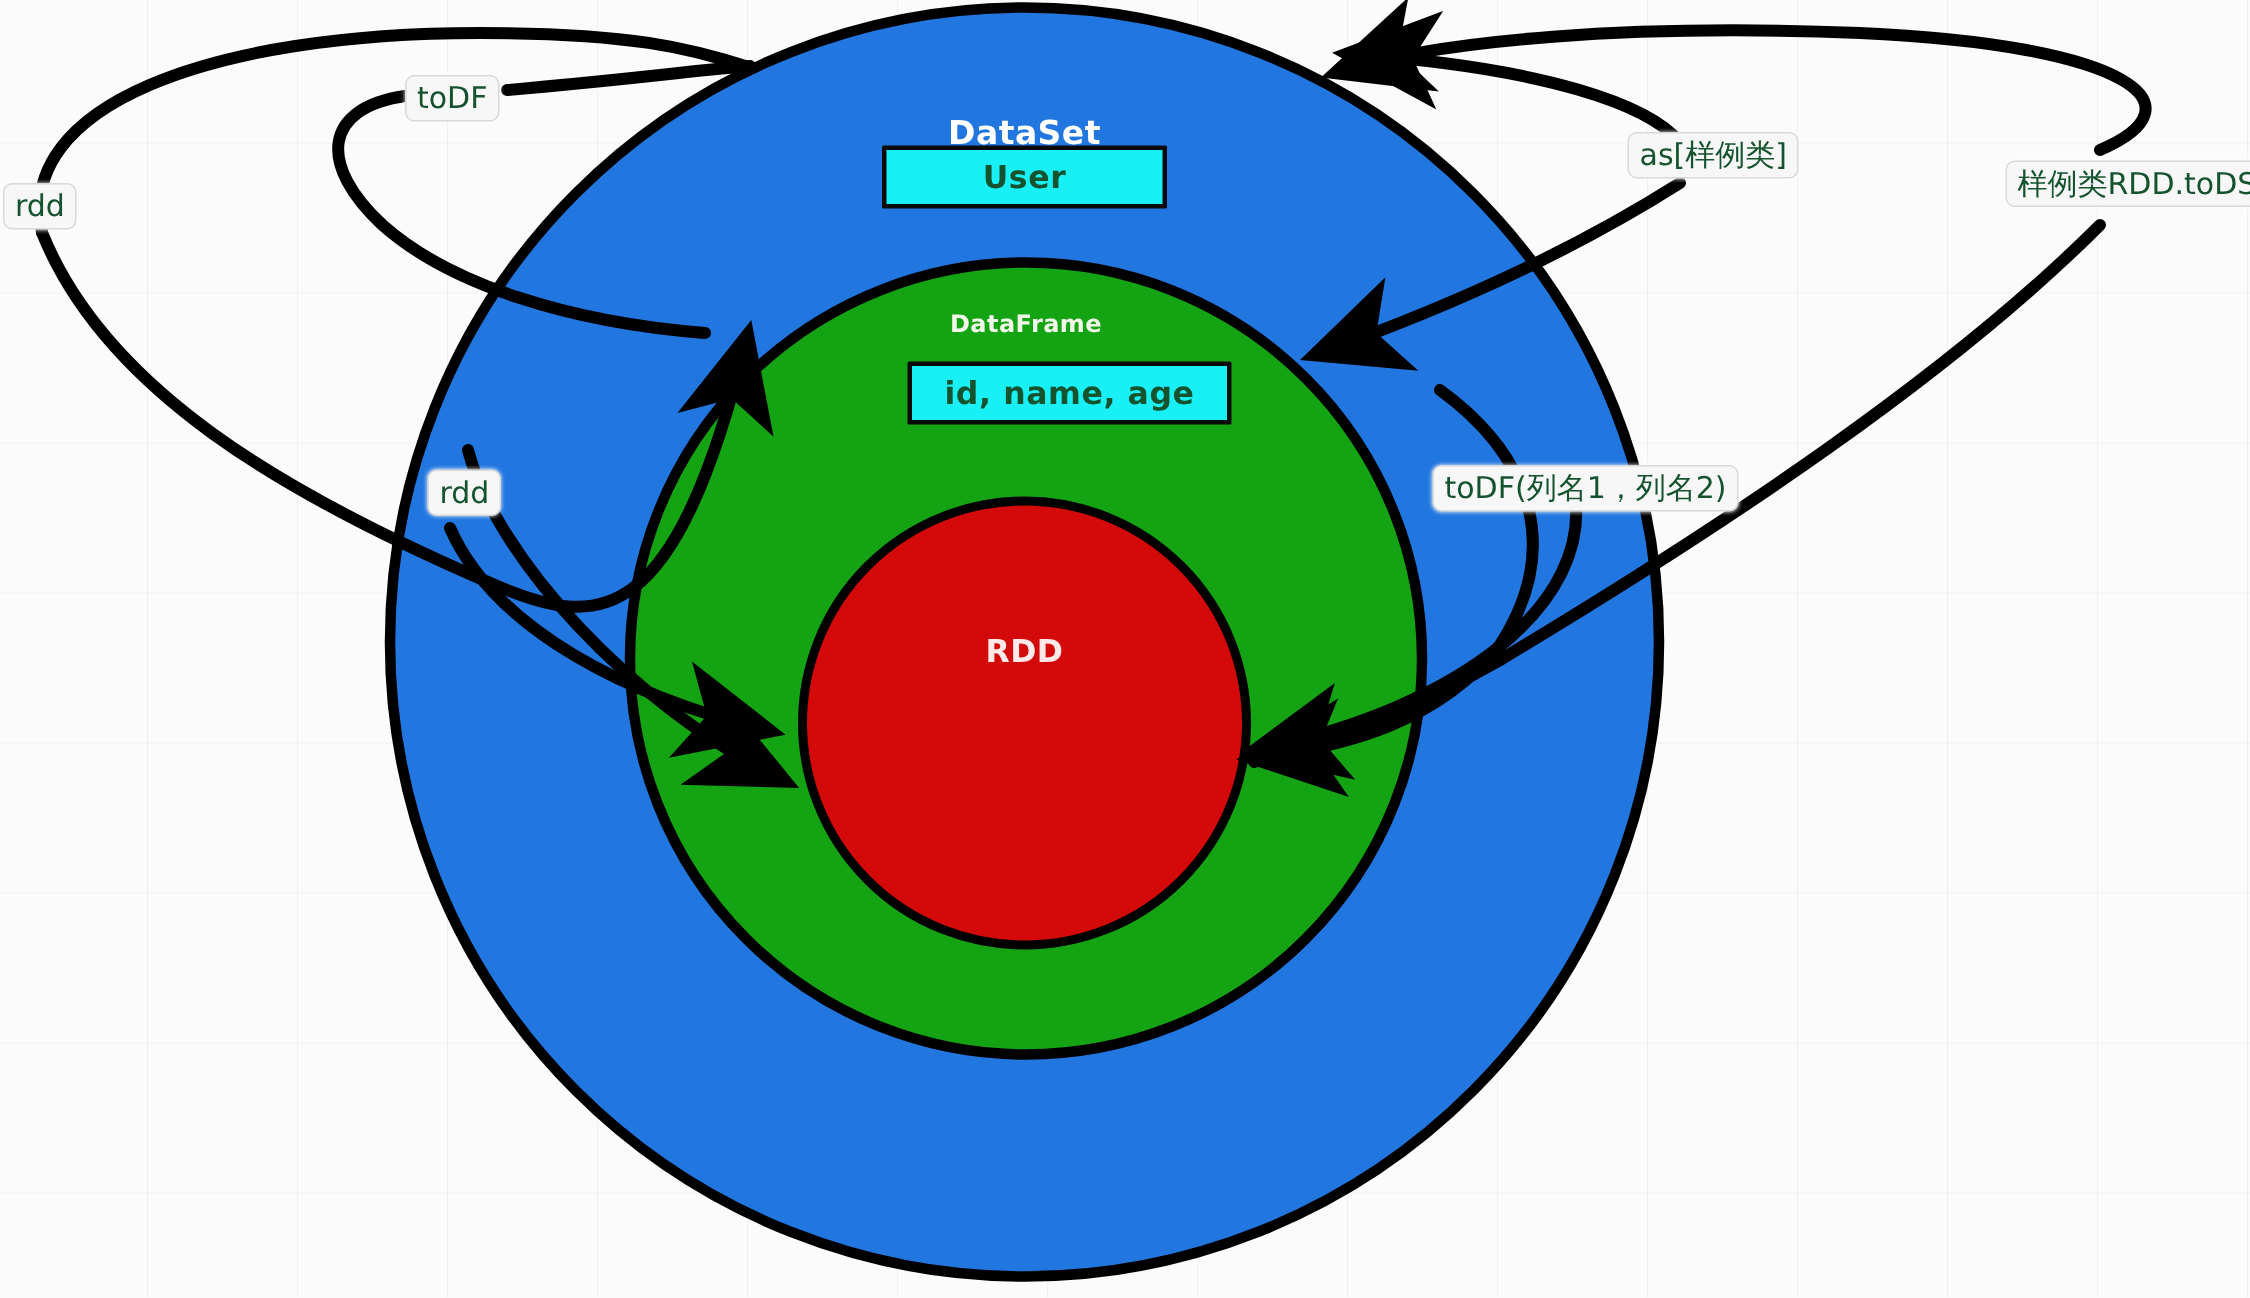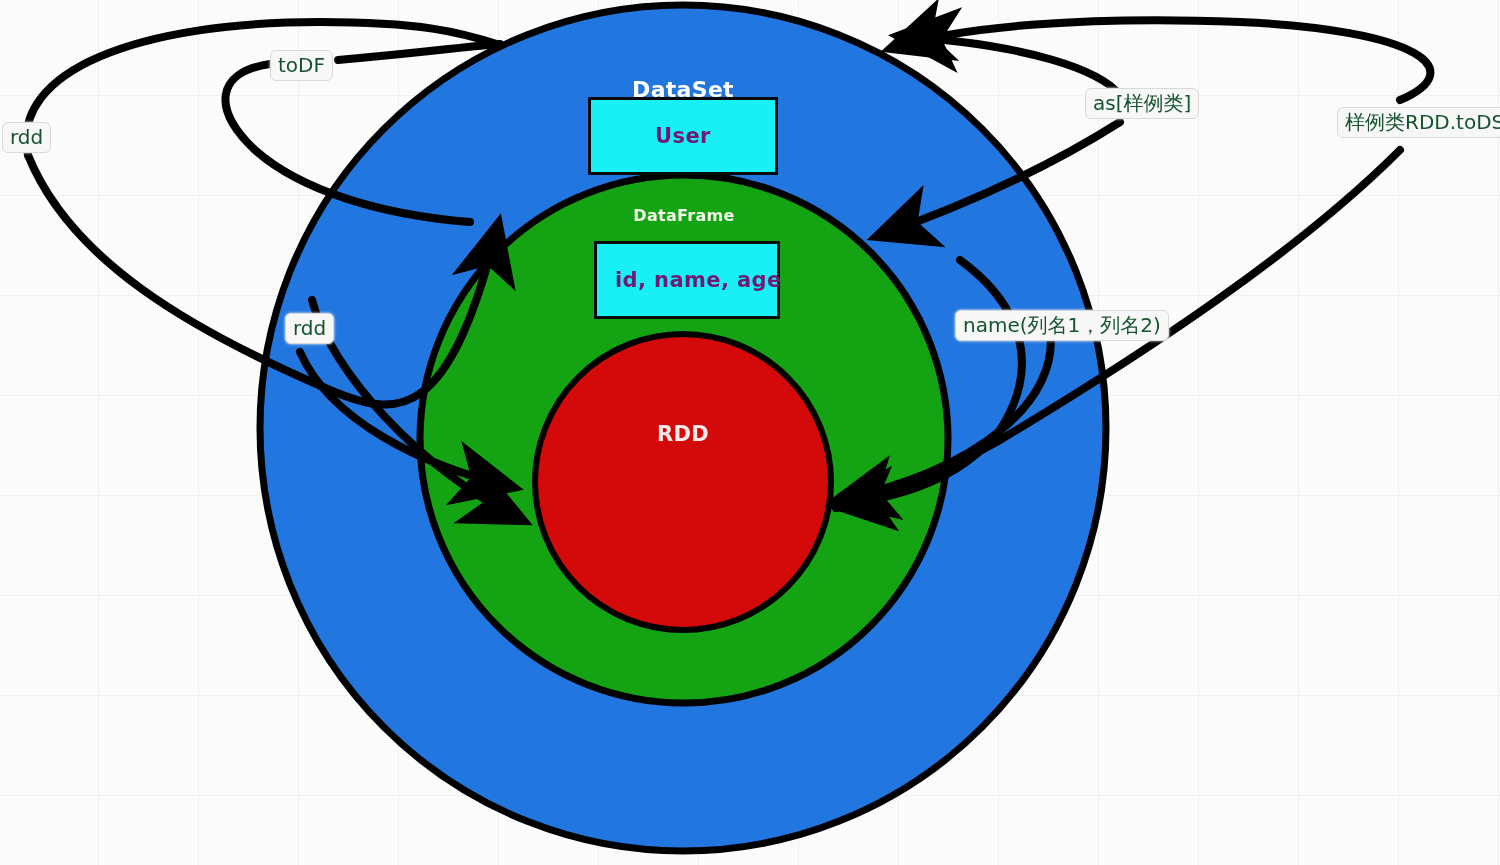--- a/index.html
+++ b/index.html
@@ -27,26 +27,26 @@
     white-space:nowrap;
     transform:translateX(-50%);
     pointer-events:none;
   }
   .chip{
     position:absolute;
     transform:translateX(-50%);
     background:#18f0f5;
     border:3px solid #0a0a0a;
     border-radius:1px;
-    color:#701a75;
+    color:#14532d;
     font-size:21px;
     font-weight:bold;
     letter-spacing:0.4px;
     text-align:center;
-    padding:24px 18px;
+    padding:6px 18px;
     box-sizing:border-box;
     white-space:nowrap;
   }
   .edge-label{
     position:absolute;
     background:#f7f7f7;
     border:1px solid #d8d8d8;
     border-radius:6px;
     color:#14532d;
     font-size:20px;
@@ -94,22 +94,22 @@
 
       <path d="M 1400,150 C 1300,250 1150,350 1000,440 C 930,480 870,500 836,508"></path>
     </g>
   </svg>
 
   <div class="ring-label" style="left:683px;top:55px;color:#ffffff;font-size:22px;margin-top:22px;">DataSet</div>
   <div class="ring-label" style="left:684px;top:206px;color:#f2f7ea;font-size:16px;">DataFrame</div>
   <div class="ring-label" style="left:683px;top:422px;color:#ffe9e9;font-size:21px;">RDD</div>
 
   <div class="chip" style="left:683px;top:97px;width:190px;">User</div>
-  <div class="chip" style="left:687px;top:241px;width:186px;">id, name, age</div>
+  <div class="chip" style="left:713px;top:241px;width:216px;">id, name, age</div>
 
   <div class="edge-label" style="left:2px;top:122px;">rdd</div>
   <div class="edge-label" style="left:270px;top:50px;">toDF</div>
   <div class="edge-label" style="left:285px;top:313px;">rdd</div>
   <div class="edge-label" style="left:1085px;top:88px;text-align:center;">as[样例类]</div>
   <div class="edge-label" style="left:1337px;top:107px;">样例类RDD.toDS</div>
-  <div class="edge-label" style="left:955px;top:310px;">name(列名1，列名2)</div>
+  <div class="edge-label" style="left:955px;top:310px;">toDF(列名1，列名2)</div>
 
 </div>
 
 </body></html>

